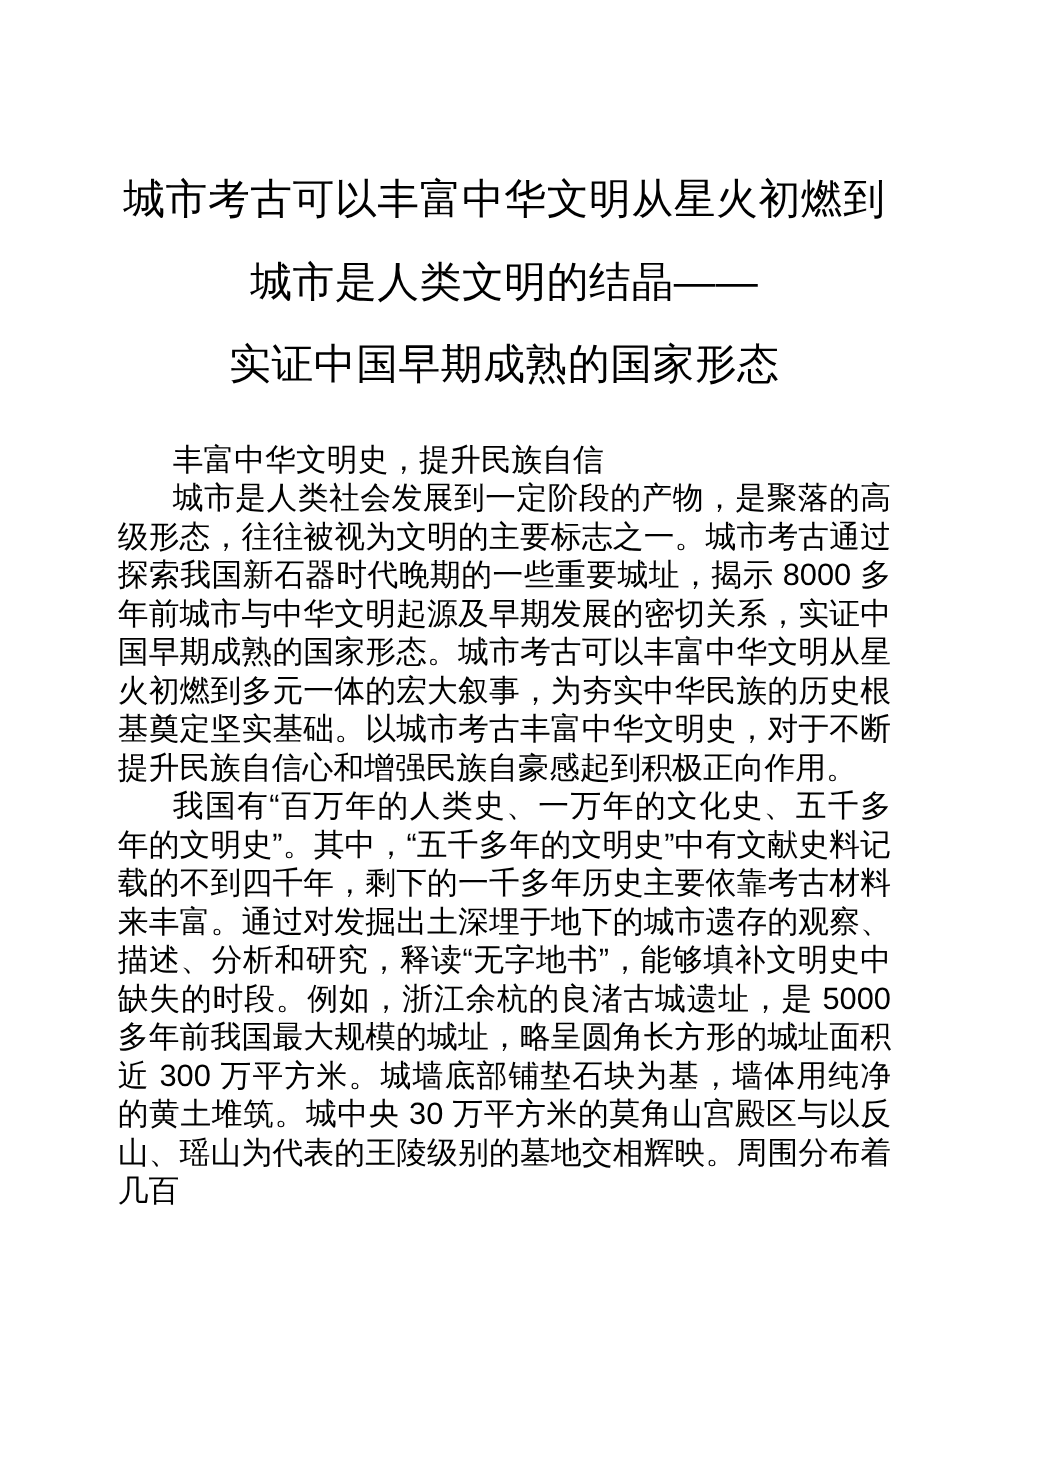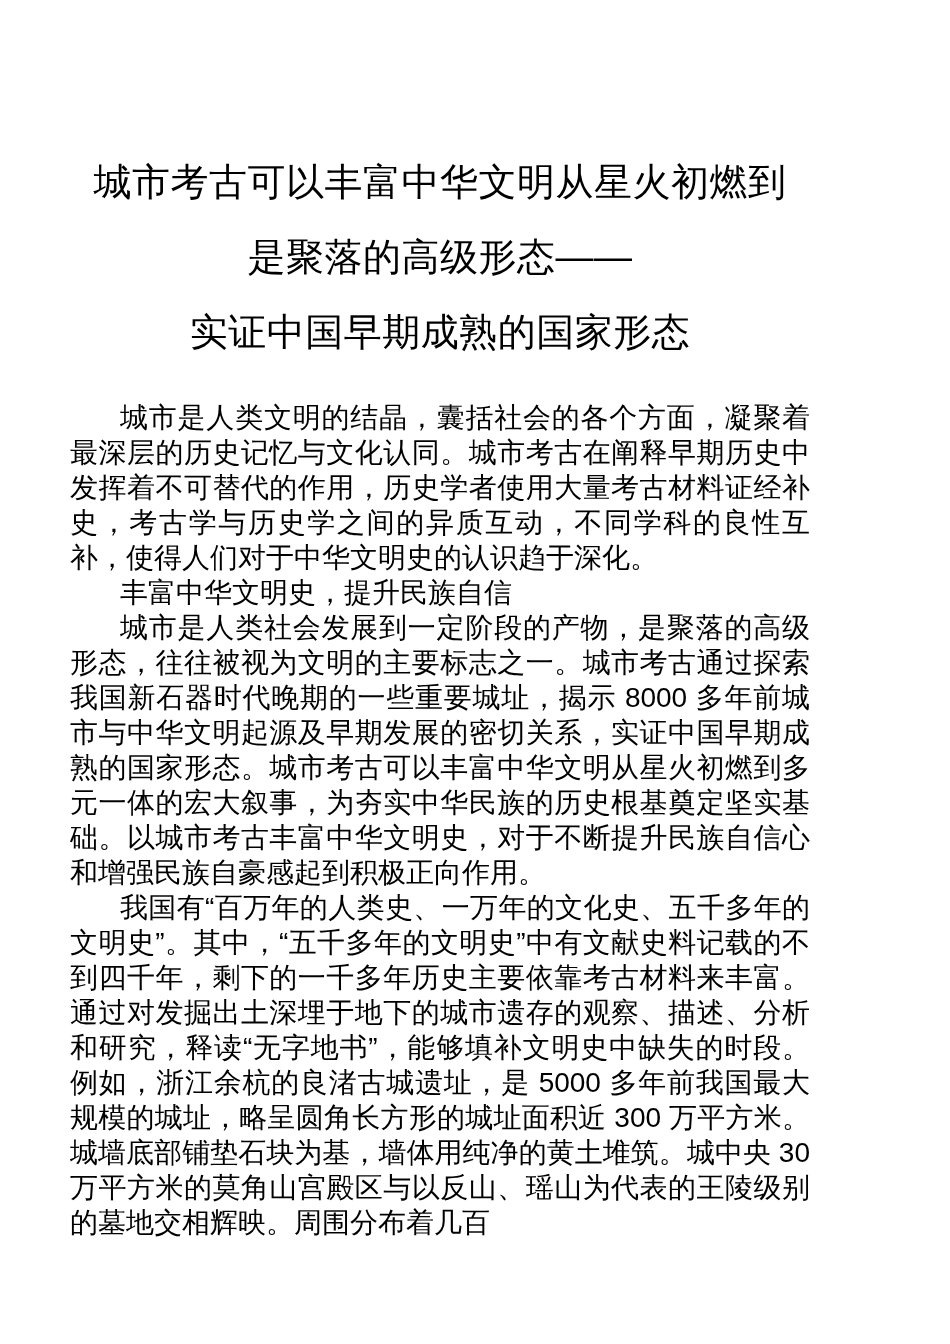--- a/index.html
+++ b/index.html
@@ -11,21 +11,21 @@
     width: 950px;
     height: 1344px;
     color: #000000;
     font-family: "Liberation Sans", sans-serif;
   }
   .page {
     position: relative;
     width: 950px;
     height: 1344px;
     box-sizing: border-box;
-    padding: 145px 140px 0 70px;
+    padding: 145px 140px 0 107px;
     background: #ffffff;
     overflow: hidden;
   }
   .doc-title {
     text-align: center;
     font-size: 38px;
     line-height: 75px;
     font-weight: 400;
     letter-spacing: 0.5px;
     color: #000000;
@@ -48,24 +48,23 @@
     font-weight: 400; 
   }
 </style>
 </head>
 <body>
 
 <div class="page">
 
   <div class="doc-title">
     <div>城市考古可以丰富中华文明从星火初燃到</div>
-    <div>是聚落的高级形态——</div>
+    <div>城市是人类文明的结晶——</div>
     <div>实证中国早期成熟的国家形态</div>
   </div>
 
   <div class="doc-body">
-    <p>城市是人类文明的结晶，囊括社会的各个方面，凝聚着最深层的历史记忆与文化认同。城市考古在阐释早期历史中发挥着不可替代的作用，历史学者使用大量考古材料证经补史，考古学与历史学之间的异质互动，不同学科的良性互补，使得人们对于中华文明史的认识趋于深化。</p>
     <p class="section-heading">丰富中华文明史，提升民族自信</p>
     <p>城市是人类社会发展到一定阶段的产物，是聚落的高级形态，往往被视为文明的主要标志之一。城市考古通过探索我国新石器时代晚期的一些重要城址，揭示 8000 多年前城市与中华文明起源及早期发展的密切关系，实证中国早期成熟的国家形态。城市考古可以丰富中华文明从星火初燃到多元一体的宏大叙事，为夯实中华民族的历史根基奠定坚实基础。以城市考古丰富中华文明史，对于不断提升民族自信心和增强民族自豪感起到积极正向作用。</p>
     <p>我国有“百万年的人类史、一万年的文化史、五千多年的文明史”。其中，“五千多年的文明史”中有文献史料记载的不到四千年，剩下的一千多年历史主要依靠考古材料来丰富。通过对发掘出土深埋于地下的城市遗存的观察、描述、分析和研究，释读“无字地书”，能够填补文明史中缺失的时段。例如，浙江余杭的良渚古城遗址，是 5000 多年前我国最大规模的城址，略呈圆角长方形的城址面积近 300 万平方米。城墙底部铺垫石块为基，墙体用纯净的黄土堆筑。城中央 30 万平方米的莫角山宫殿区与以反山、瑶山为代表的王陵级别的墓地交相辉映。周围分布着几百</p>
   </div>
 
 </div>
 
 </body></html>

